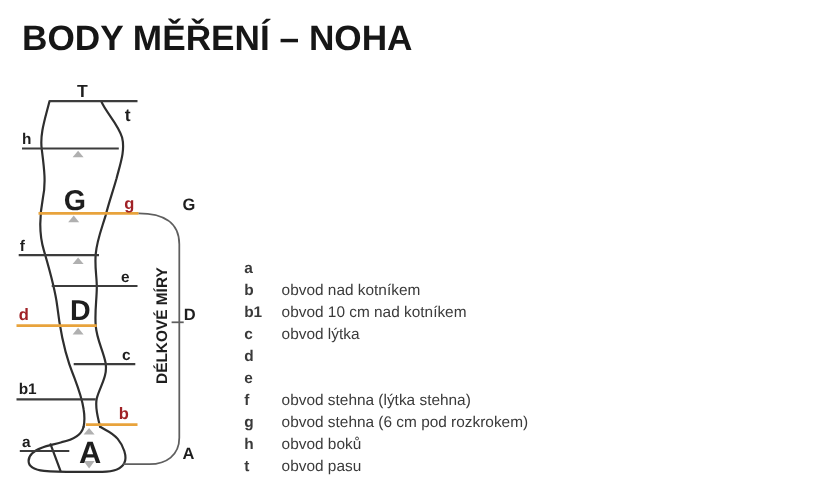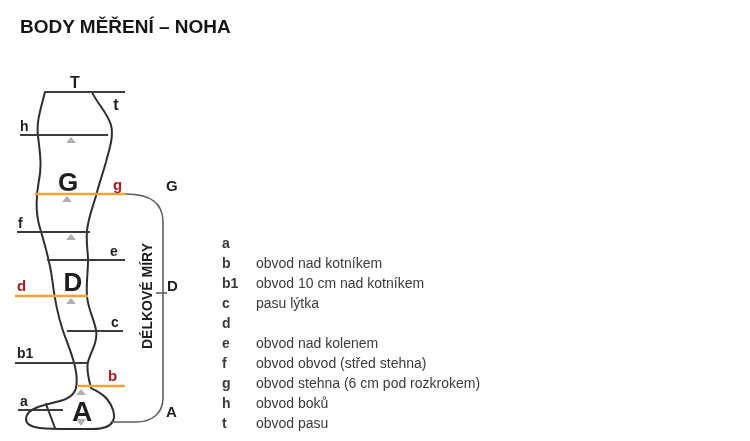--- a/index.html
+++ b/index.html
@@ -2,21 +2,21 @@
 <html><head>
 <meta charset="utf-8">
 <style>
   html,body{margin:0;padding:0;}
   body{
     width:750px;height:441px;background:#ffffff;position:relative;overflow:hidden;
     font-family:"Liberation Sans", sans-serif;
   }
   .page-title{
     position:absolute;left:20px;top:16px;
-    font-size:19px;font-weight:bold;color:#161616;letter-spacing:0px;
+    font-size:32px;font-weight:bold;color:#161616;letter-spacing:0px;
   }
   .diagram{position:absolute;left:0;top:0;width:210px;height:441px;}
   .legend{
     position:absolute;left:222px;top:233px;display:flex;flex-direction:column;
   }
   .legend-row{display:flex;height:20px;line-height:20px;font-size:14px;color:#3a3a3a;}
   .legend-key{width:34px;font-weight:bold;flex:0 0 34px;}
   .legend-label{white-space:nowrap;}
   svg text{font-family:"Liberation Sans", sans-serif;}
   .lbl{font-weight:bold;fill:#1e1e1e;}
@@ -102,32 +102,31 @@
   <div class="legend-row">
     <span class="legend-key">b</span>
     <span class="legend-label">obvod nad kotníkem</span>
   </div>
   <div class="legend-row">
     <span class="legend-key">b1</span>
     <span class="legend-label">obvod 10 cm nad kotníkem</span>
   </div>
   <div class="legend-row">
     <span class="legend-key">c</span>
-    <span class="legend-label">pasu lýtka</span>
+    <span class="legend-label">obvod lýtka</span>
   </div>
   <div class="legend-row">
     <span class="legend-key">d</span>
   </div>
   <div class="legend-row">
     <span class="legend-key">e</span>
-    <span class="legend-label">obvod nad kolenem</span>
   </div>
   <div class="legend-row">
     <span class="legend-key">f</span>
-    <span class="legend-label">obvod obvod (střed stehna)</span>
+    <span class="legend-label">obvod stehna (lýtka stehna)</span>
   </div>
   <div class="legend-row">
     <span class="legend-key">g</span>
     <span class="legend-label">obvod stehna (6 cm pod rozkrokem)</span>
   </div>
   <div class="legend-row">
     <span class="legend-key">h</span>
     <span class="legend-label">obvod boků</span>
   </div>
   <div class="legend-row">

